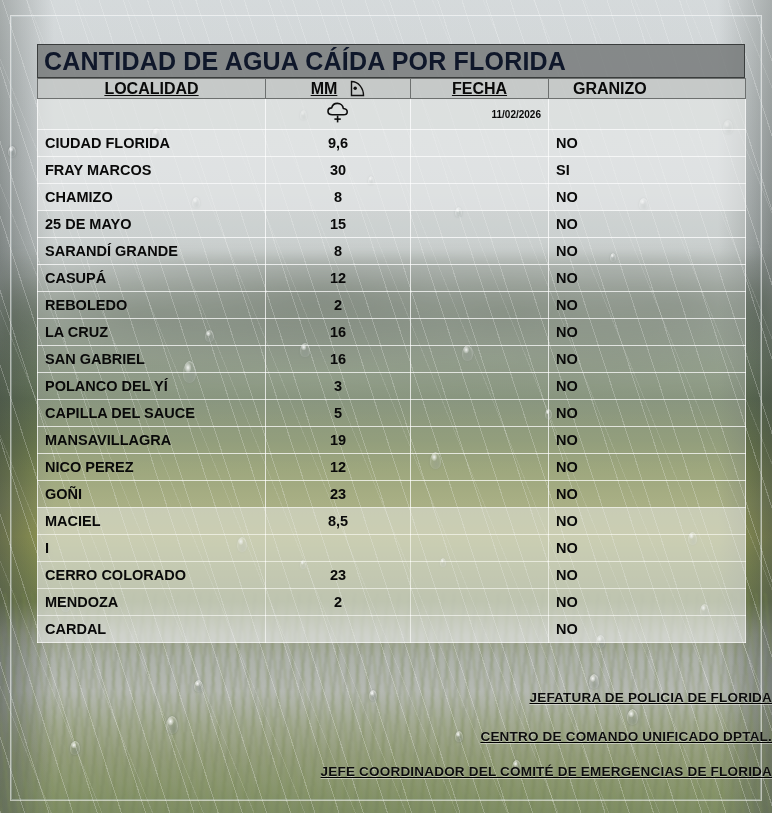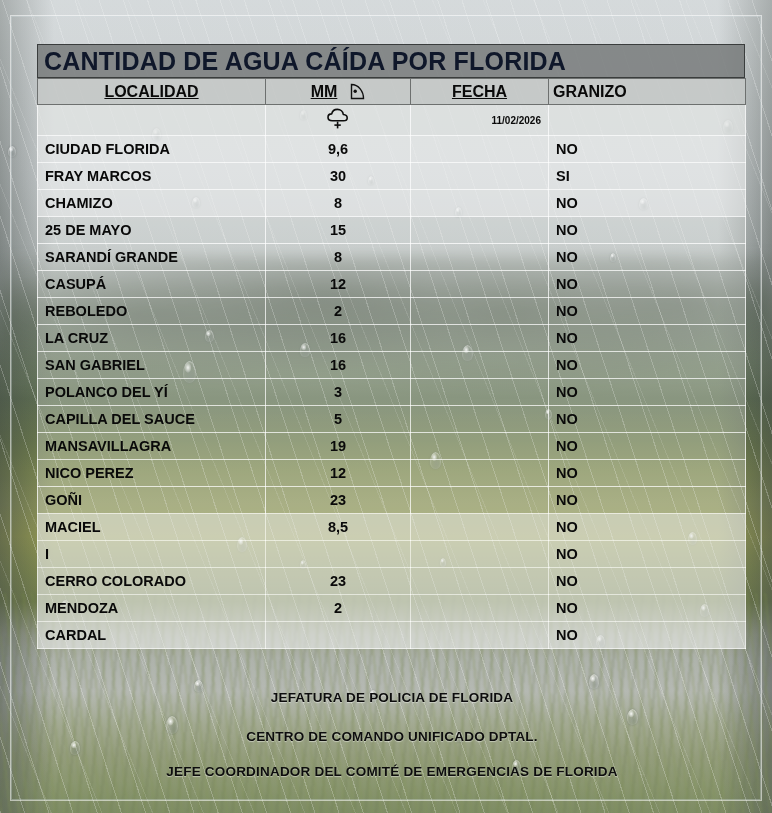--- a/index.html
+++ b/index.html
@@ -123,47 +123,47 @@
     height:27px;padding:0 7px;
     box-sizing:border-box;
     color:#090909;font-weight:700;
     white-space:nowrap;overflow:hidden;
   }
 
   
   tr.head th{
     background:rgba(196,199,198,.88);
     border-color:#6d706f;
-    height:26px;font-size:16px;
+    height:20px;font-size:16px;
   }
   tr.head th .u{ text-decoration:underline; }
   tr.head th.loc{text-align:center;}
   tr.head th.mm{text-align:center;position:relative;}
   tr.head th.fec{text-align:center;}
-  tr.head th.gra{text-align:left;padding-left:4px;}
+  tr.head th.gra{text-align:left;padding-left:24px;}
 
   
   .mm-wrap{display:inline-flex;align-items:center;gap:13px;}
   .ico-note{display:inline-block;width:15px;height:17px;line-height:0;}
 
   
   tr.subhead td{background:rgba(226,228,227,.72);height:31px;}
   td.cloud-cell{text-align:center;}
   td.date-cell{text-align:right;font-size:10px;}
 
   td.loc{text-align:left;}
   td.mm{text-align:center;}
   td.fec{text-align:center;}
   td.gra{text-align:left;padding-left:9px;}
 
   tbody tr td{background:rgba(232,234,233,.30);}
   tbody tr.light td{background:rgba(236,238,237,.62);}
 
   
-  .footer{position:absolute;left:12px;right:0;top:690px;text-align:center;}
+  .footer{position:absolute;left:12px;right:0;top:690px;text-align:right;text-decoration:underline;}
   .footer div{
     color:#0d0d0d;font-weight:700;font-size:13.5px;letter-spacing:.2px;
     text-shadow:0 1px 1px rgba(255,255,255,.45);
   }
   .f1{margin-bottom:24px;}
   .f2{margin-bottom:20px;}
   .f3{}
 </style>
 </head>
 <body>

